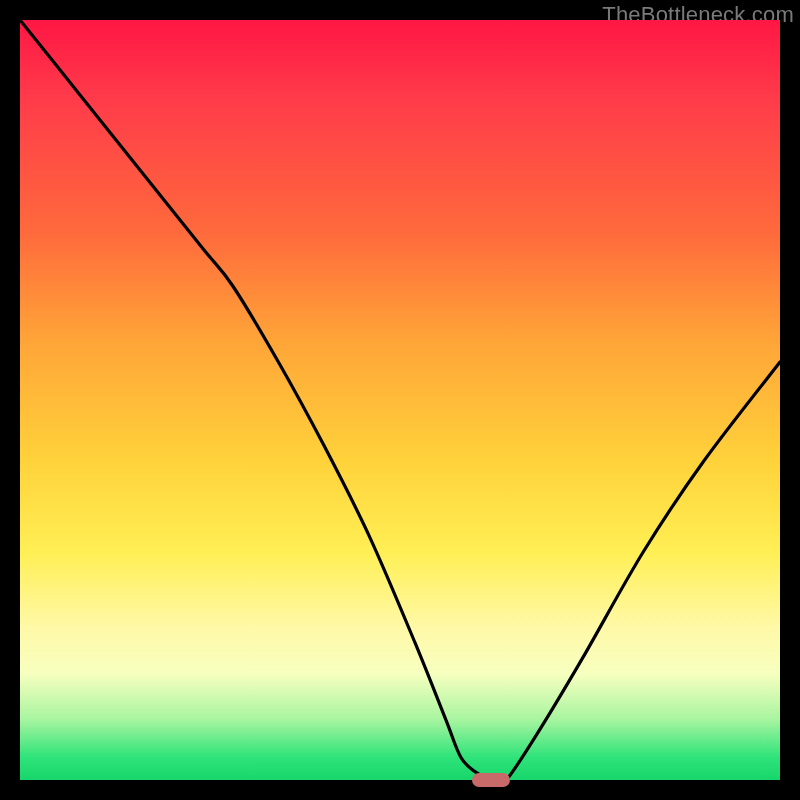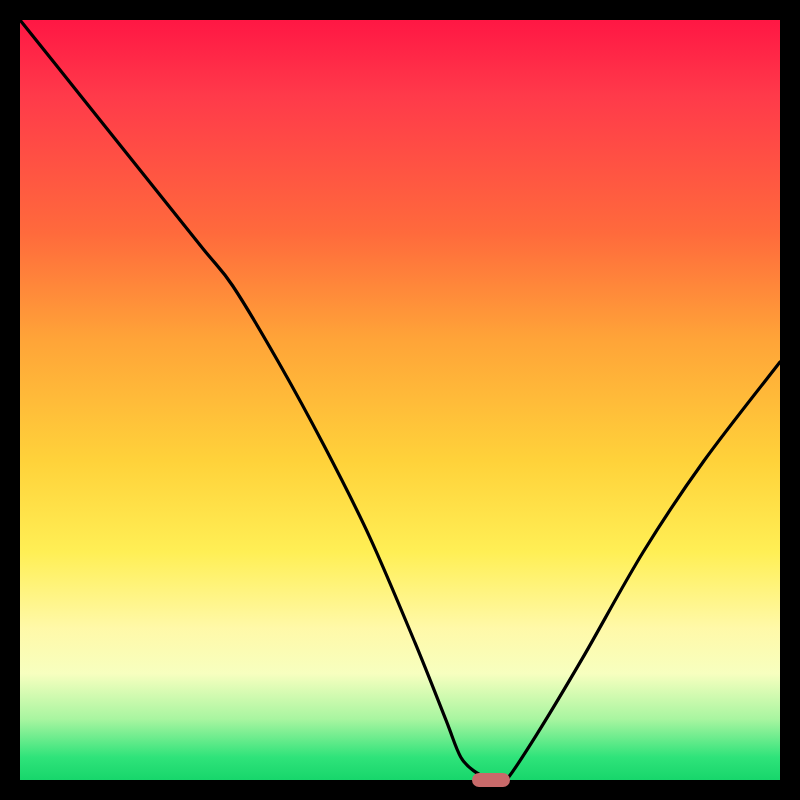--- a/index.html
+++ b/index.html
@@ -64,20 +64,21 @@
     background: #c86a6a;
     border-radius: 7px;
     transform: translate(-50%, -50%);
   }
 </style>
 </head>
 <body>
 
 <div class="frame">
 
+  <div class="watermark">TheBottleneck.com</div>
 
   <div class="plot-area">
 
     <svg class="curve" viewBox="0 0 760 760" preserveAspectRatio="none">
       <path id="curve-path" fill="none" stroke="#000000" stroke-width="3.2" stroke-linejoin="round" stroke-linecap="round" d="M 0 0 C 10.133333333333335 12.666666666666666, 40.53333333333333 50.66666666666667, 60.800000000000004 76 C 81.06666666666668 101.33333333333333, 101.33333333333334 126.66666666666667, 121.60000000000001 152 C 141.86666666666667 177.33333333333334, 167.20000000000002 209, 182.4 228 C 197.6 247, 200.13333333333333 247, 212.8 266 C 225.4666666666667 285, 243.20000000000005 315.3999999999999, 258.40000000000003 341.99999999999994 C 273.6 368.59999999999997, 288.8 396.4666666666667, 304 425.6 C 319.2 454.73333333333335, 334.40000000000003 483.8666666666666, 349.6 516.8 C 364.8 549.7333333333333, 382.5333333333333 592.8000000000001, 395.2 623.2 C 407.8666666666667 653.6, 418 680.2, 425.6 699.2 C 433.20000000000005 718.2, 435.7333333333333 728.3333333333334, 440.79999999999995 737.2 C 445.8666666666666 746.0666666666667, 450.93333333333334 748.6, 456 752.4 C 461.06666666666666 756.1999999999999, 467.4 758.7333333333333, 471.2 760 C 475 761.2666666666667, 476.26666666666665 760, 478.8 760 C 481.33333333333337 760, 480.0666666666667 767.6, 486.40000000000003 760 C 492.73333333333335 752.4, 504.13333333333344 734.6666666666666, 516.8000000000001 714.4 C 529.4666666666667 694.1333333333333, 544.6666666666666 668.8, 562.4 638.4 C 580.1333333333333 608, 602.9333333333333 564.9333333333333, 623.1999999999999 532 C 643.4666666666666 499.06666666666666, 661.2 472.4666666666667, 684 440.8 C 706.8 409.1333333333333, 747.3333333333334 358.46666666666664, 760 341.99999999999994"></path>
     </svg>
 
     <div id="opt-marker" class="marker" style="left: 471.2px; top: 760px; background: rgb(200, 106, 106);"></div>
 
   </div>

